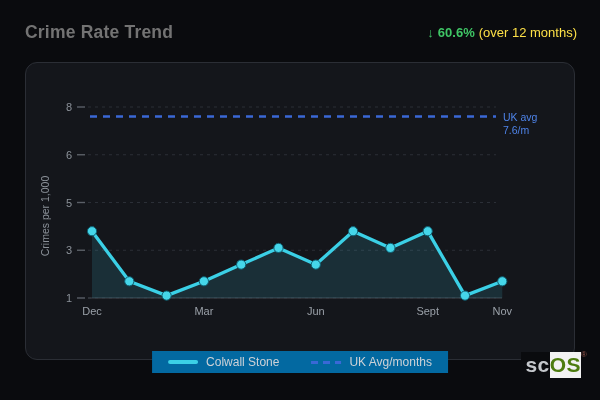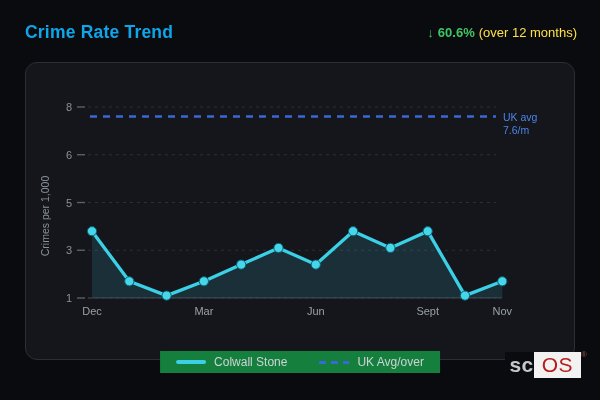--- a/index.html
+++ b/index.html
@@ -8,51 +8,51 @@
     background:#0a0b0e;
     font-family:"Liberation Sans","DejaVu Sans",sans-serif;
     color:#e8eaec;
     position:relative;
     overflow:hidden;
   }
   .header {
     position:absolute; left:25px; right:23px; top:22px;
     display:flex; align-items:center; justify-content:space-between;
   }
-  .title { font-size:17.5px; font-weight:bold; color:#0ea5e9; letter-spacing:0.2px; }
+  .title { font-size:17.5px; font-weight:bold; color:#737373; letter-spacing:0.2px; }
   .trend { display:flex; align-items:baseline; gap:4px; font-size:13px; }
   .trend .arrow { color:#3fc565; font-weight:bold; }
   .trend .value { color:#3fc565; font-weight:bold;text-align:right; }
   .trend .period { color:#fde047; }
   .card {
     position:absolute; left:25px; top:62px; width:550px; height:298px;
     background:#14161b; border:1px solid #2b2e35; border-radius:12px;
   }
   #chart-svg { display:block; }
   .legend {
     position:absolute; top:351px; left:50%; transform:translateX(-50%);
     display:flex; align-items:center; gap:32px;
-    background:#15803d; padding:3px 16px; height:22px;
+    background:#0369a1; padding:3px 16px; height:22px;
   }
   .legend-item { display:flex; align-items:center; gap:8px; }
   .legend-label { font-size:12px; color:#ced2d7; white-space:nowrap; }
   .swatch { width:30px; height:4px; border-radius:2px; }
   .swatch.solid { background:#3bd0e6; }
   .swatch.dashed {
     height:3px; border-radius:0;
     background:repeating-linear-gradient(90deg,#3a68d6 0 7px,transparent 7px 12px);
   }
   .logo {
     position:absolute; right:13px; top:352px;
     display:flex; align-items:flex-start;
     background:#0a0b0e; padding-left:4px;
     font-size:21px; line-height:26px;
   }
   .logo .sc { color:#c4c7cb; font-weight:bold; letter-spacing:0.5px; }
-  .logo .os { color:#b91c1c; background:#f2f2f2; font-weight:normal; padding:0 8px; letter-spacing:0.5px; }
+  .logo .os { color:#4d7c0f; background:#f2f2f2; font-weight:bold; padding:0 0; letter-spacing:0.5px; }
   .logo .reg { font-size:8px; color:#96564c; line-height:8px; margin-top:-1px; }
 </style>
 </head>
 <body>
 
 <div class="header">
   <div class="title">Crime Rate Trend</div>
   <div class="trend">
     <span class="arrow">↓</span>
     <span class="value">60.6%</span>
@@ -104,21 +104,21 @@
     </svg>
 </div>
 
 <div class="legend">
   <div class="legend-item">
     <span class="swatch solid"></span>
     <span class="legend-label">Colwall Stone</span>
   </div>
   <div class="legend-item">
     <span class="swatch dashed"></span>
-    <span class="legend-label">UK Avg/over</span>
+    <span class="legend-label">UK Avg/months</span>
   </div>
 </div>
 
 <div class="logo">
   <span class="sc">sc</span>
   <span class="os">OS</span>
   <span class="reg">®</span>
 </div>
 
 </body></html>

